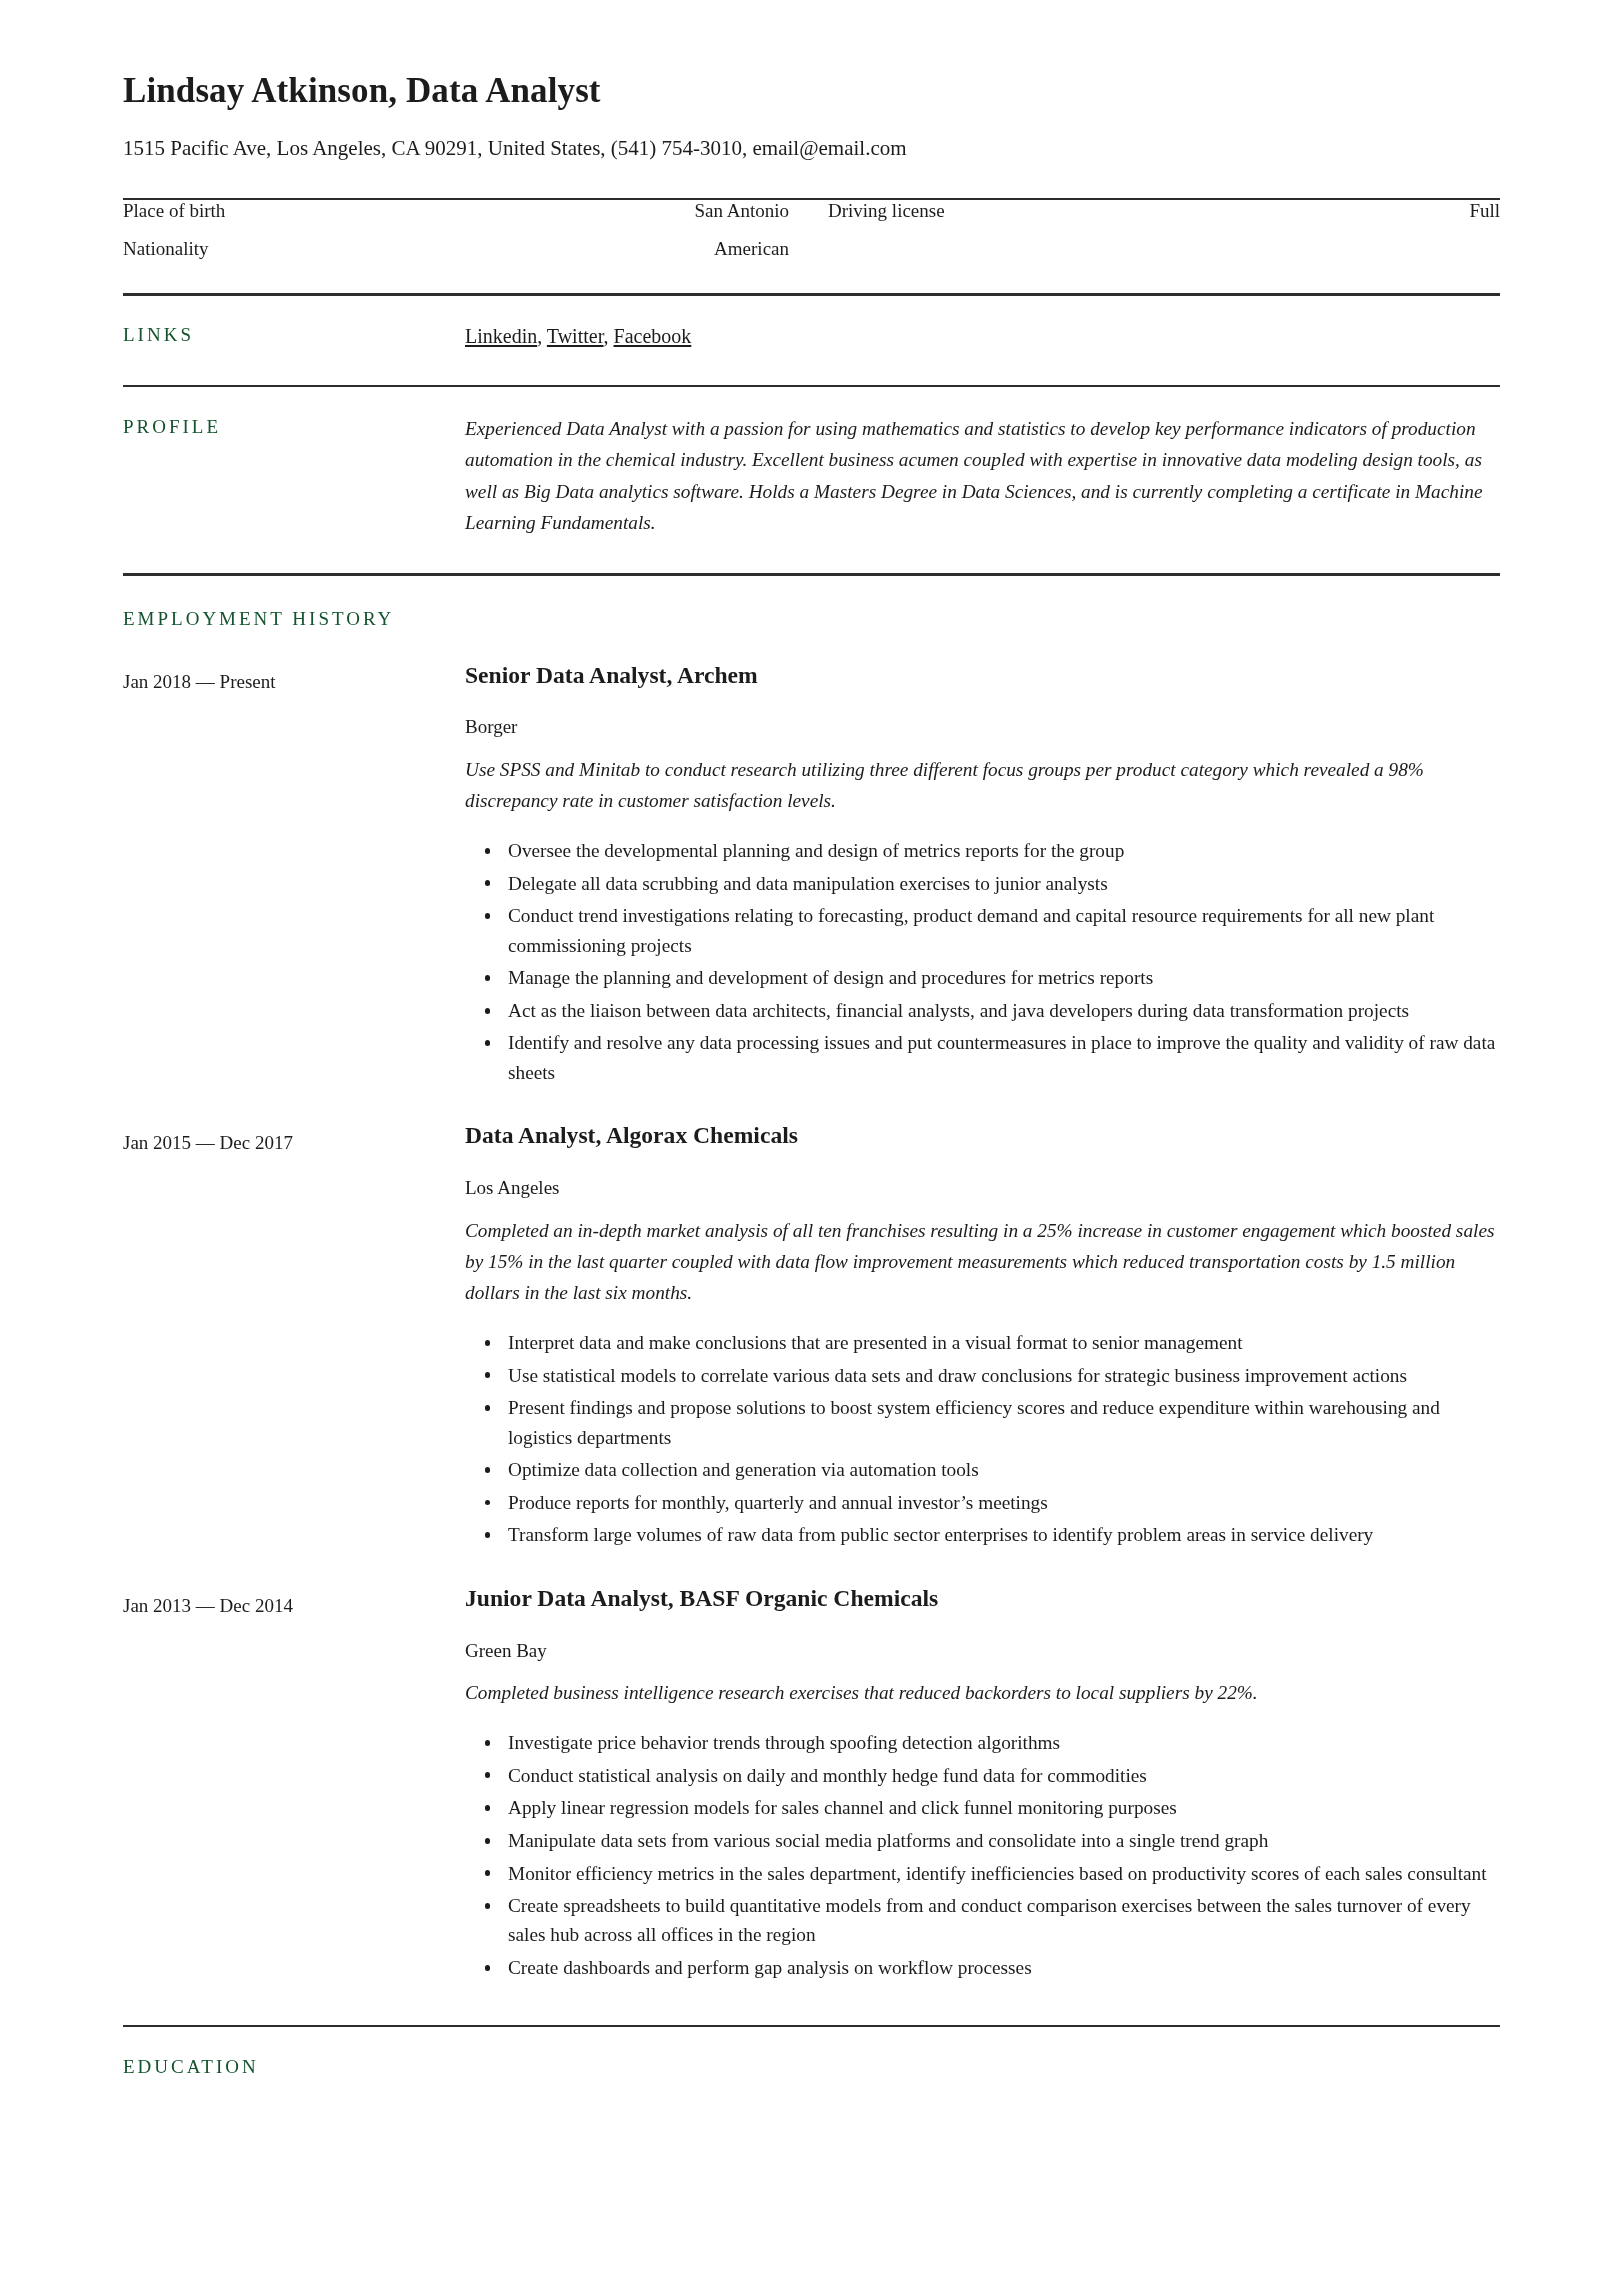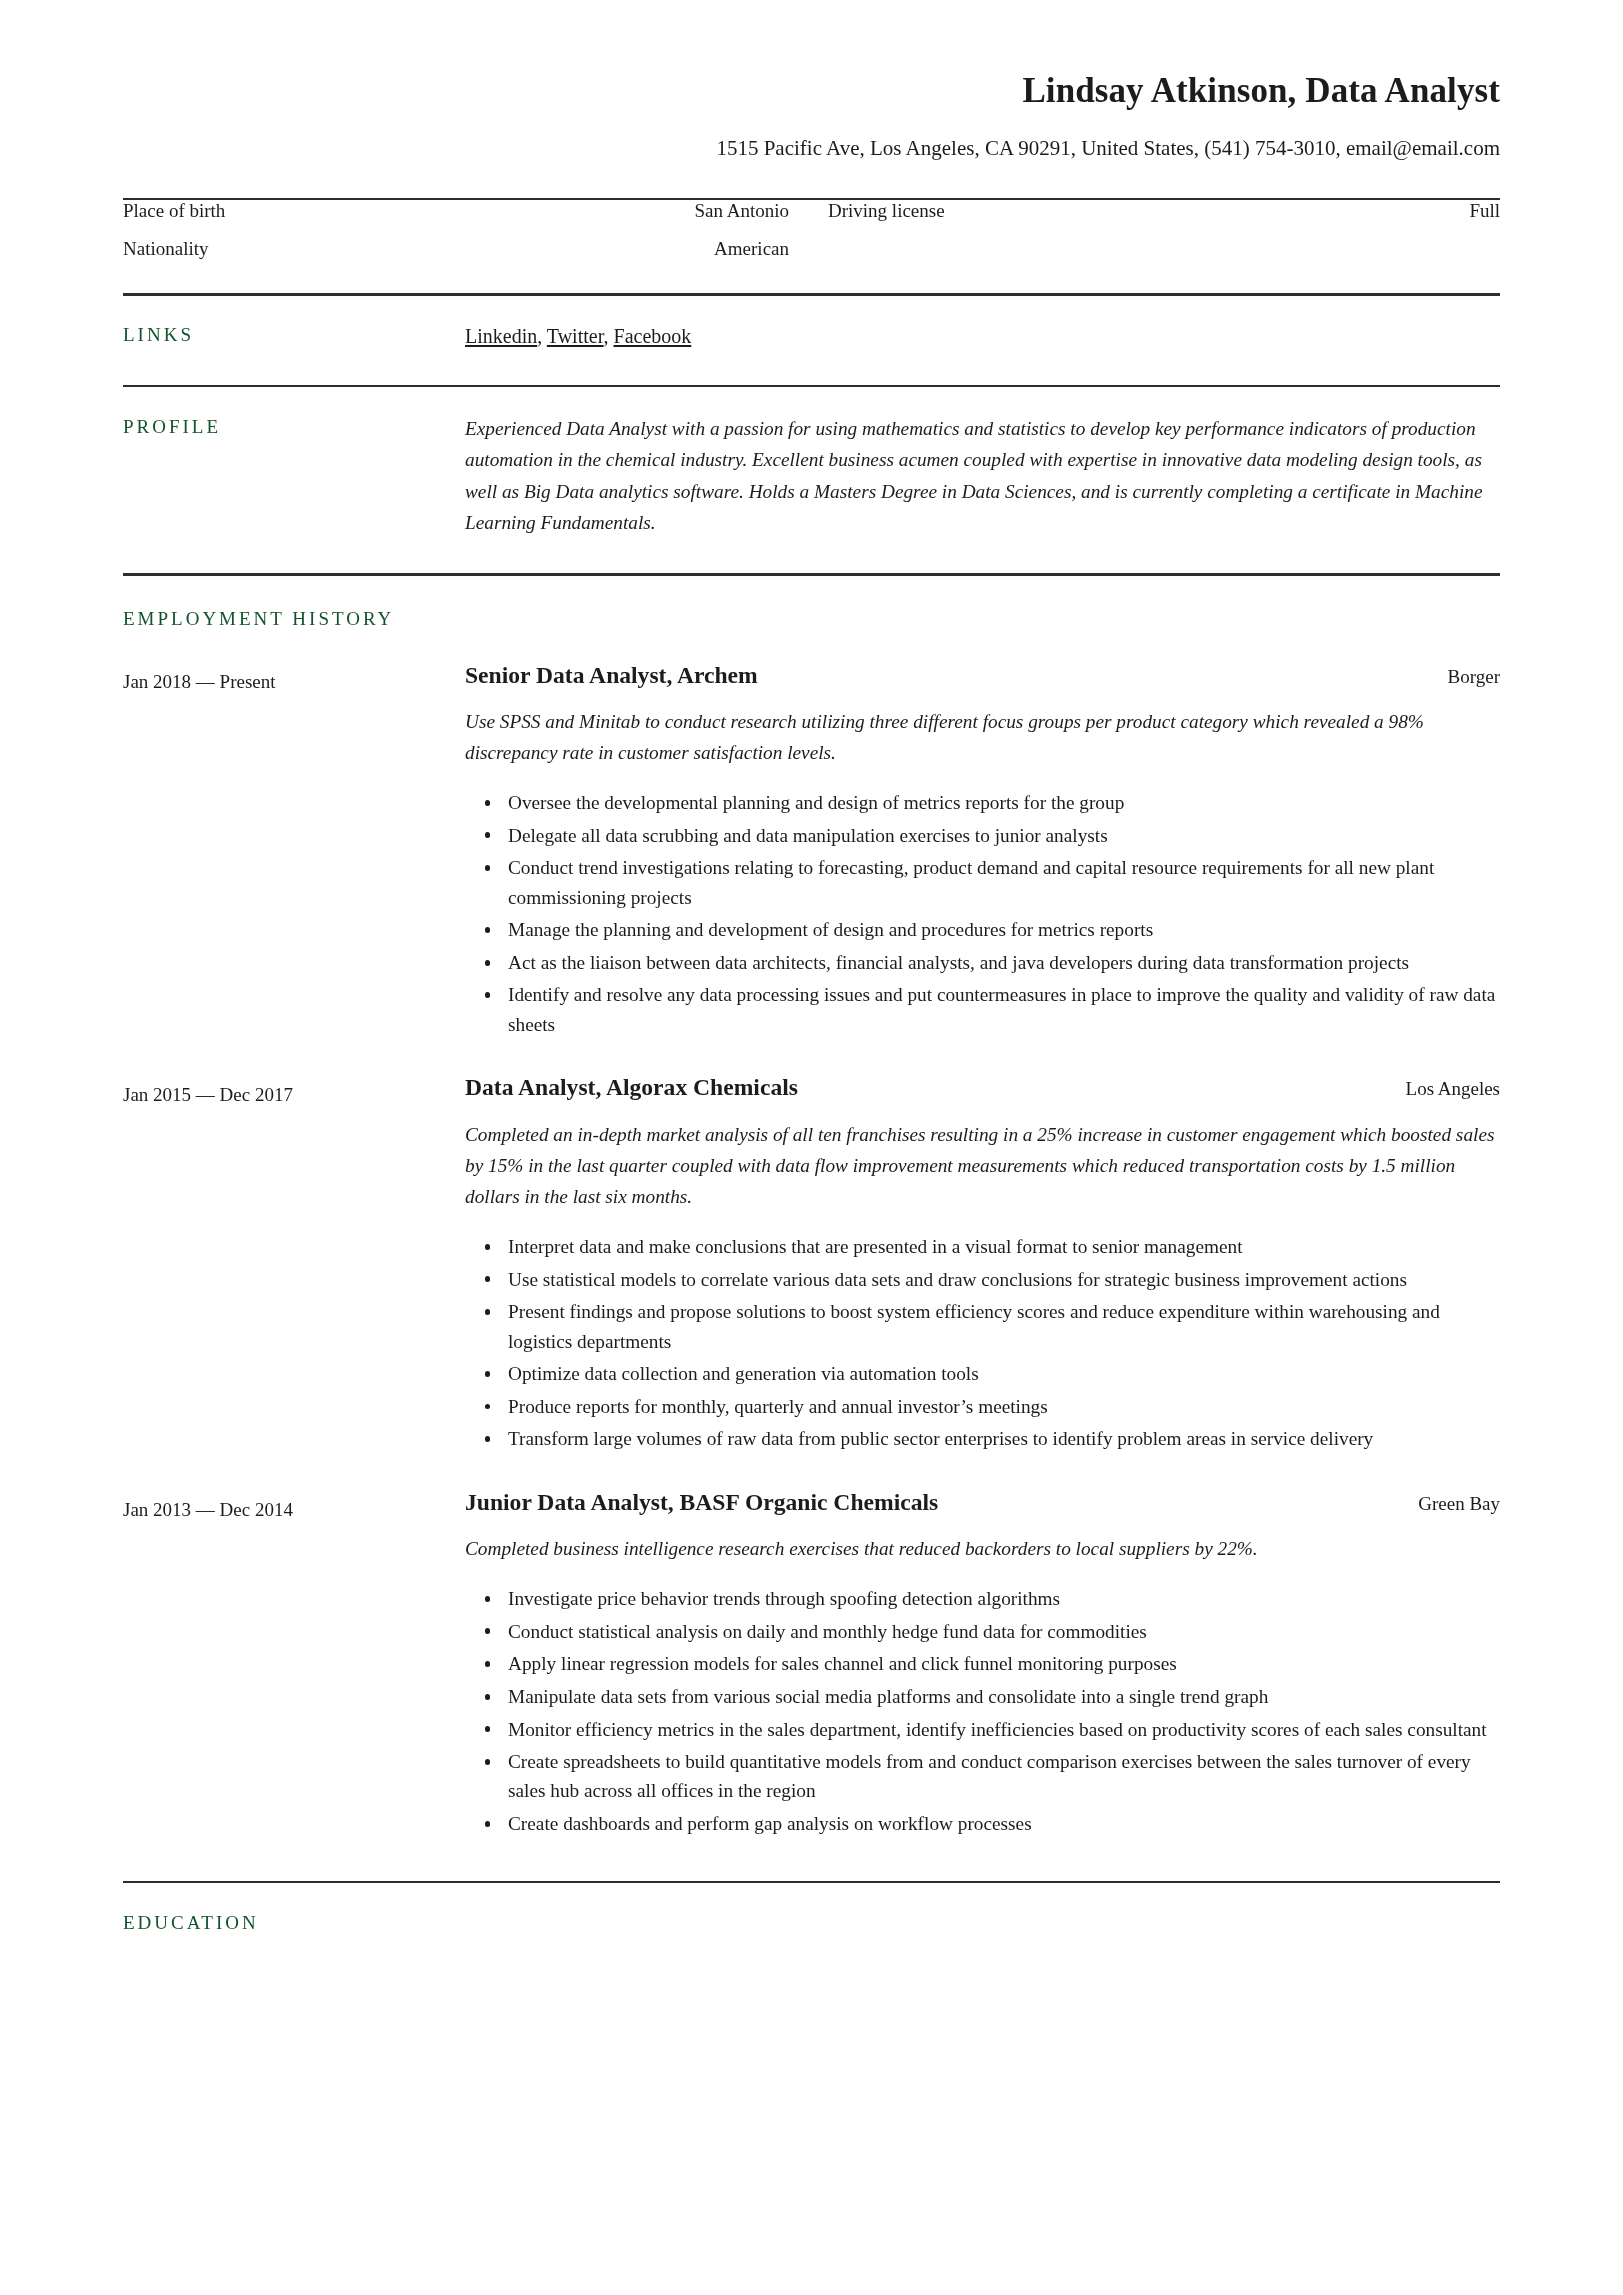--- a/index.html
+++ b/index.html
@@ -15,21 +15,21 @@
     font-family: "Liberation Serif", "DejaVu Serif", serif;
     color: #1c1c1c;
     box-sizing: border-box;
     padding: 0 123px;
     overflow: hidden;
   }
 
   
   .doc-header {
     padding-top: 72px;
-    text-align: right;
+    text-align: left;
   }
   .doc-title {
     font-size: 35px;
     font-weight: bold;
     letter-spacing: 0.1px;
     line-height: 1.1;
     margin: 0;
   }
   .doc-contact {
     font-size: 21px;
@@ -138,20 +138,21 @@
   }
   .job-body {
     flex: 1 1 auto;
     min-width: 0;
   }
   .job-title-row {
     display: flex;
     align-items: baseline;
     justify-content: space-between;
     gap: 26px;
+    flex-direction: column;
   }
   .job-title {
     font-size: 23.6px;
     font-weight: 600;
     line-height: 1.25;
     margin: 0;
   }
   .job-city {
     font-size: 19px;
     white-space: nowrap;

